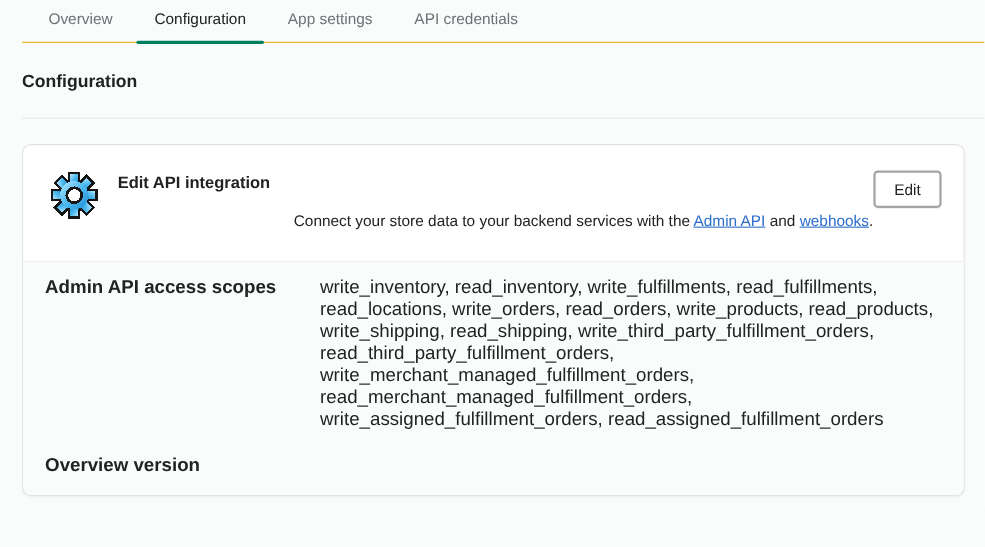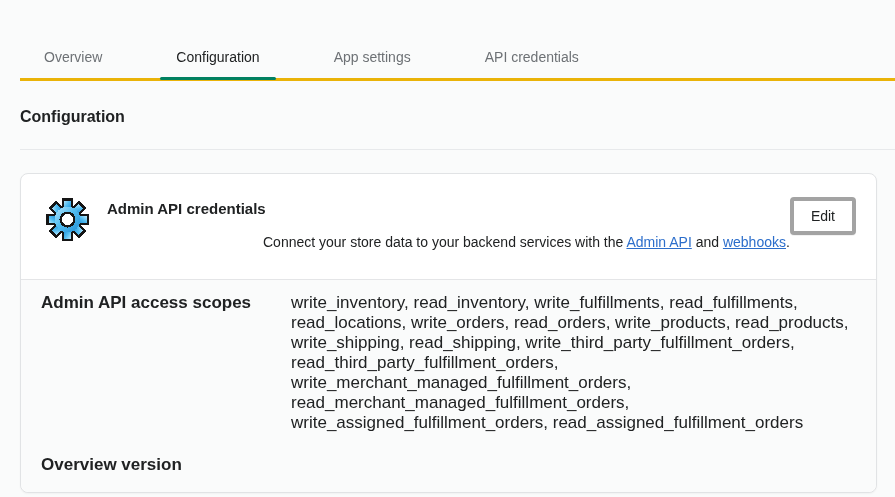--- a/index.html
+++ b/index.html
@@ -7,24 +7,22 @@
   body {
     background: #fafbfb;
     font-family: "Liberation Sans", sans-serif;
     color: #202223;
     overflow: hidden;
   }
 
   
   .tabs {
     margin-left: 20px;
-    padding-top: 40px;
     display: flex;
-    border-bottom: 3px solid #eab308;
-    gap: 36px;
+    border-bottom: 1px solid #eab308;
   }
   .tab {
     position: relative;
     padding: 9px 16px 13px;
     margin: 0 3px;
     font-size: 14px;
     color: #6d7175;
     cursor: pointer;
     white-space: nowrap;
   }
@@ -84,21 +82,21 @@
   }
   .card-desc a {
     color: #2c6ecb;
     text-decoration: underline;
     cursor: pointer;
   }
   .edit-btn {
     margin-left: auto;
     flex: 0 0 auto;
     background: #ffffff;
-    border: 4px solid #a3a3a3;
+    border: 2px solid #a3a3a3;
     border-radius: 4px;
     padding: 7px 17px;
     font-family: "Liberation Sans", sans-serif;
     font-size: 14px;
     font-weight: 500;
     color: #202223;
     cursor: pointer;
     box-shadow: 0 1px 0 rgba(0,0,0,0.05);
   }
 
@@ -177,21 +175,21 @@
             <rect x="-3.5" y="-19" width="7" height="9" transform="rotate(270)"></rect>
             <rect x="-3.5" y="-19" width="7" height="9" transform="rotate(315)"></rect>
             <circle r="12.8"></circle>
           </g>
           <circle r="8" fill="#151515"></circle>
           <circle r="5.5" fill="#ffffff"></circle>
         </g>
       </svg>
     </div>
     <div class="card-header-text">
-      <div class="card-title">Admin API credentials</div>
+      <div class="card-title">Edit API integration</div>
       <div class="card-desc">
         <span>Connect your store data to your backend services with the </span><a>Admin API</a><span> and </span><a>webhooks</a><span>.</span>
       </div>
     </div>
     <button class="edit-btn">Edit</button>
   </div>
 
   <div class="card-rows">
     <div class="row">
       <div class="row-label">Admin API access scopes</div>

